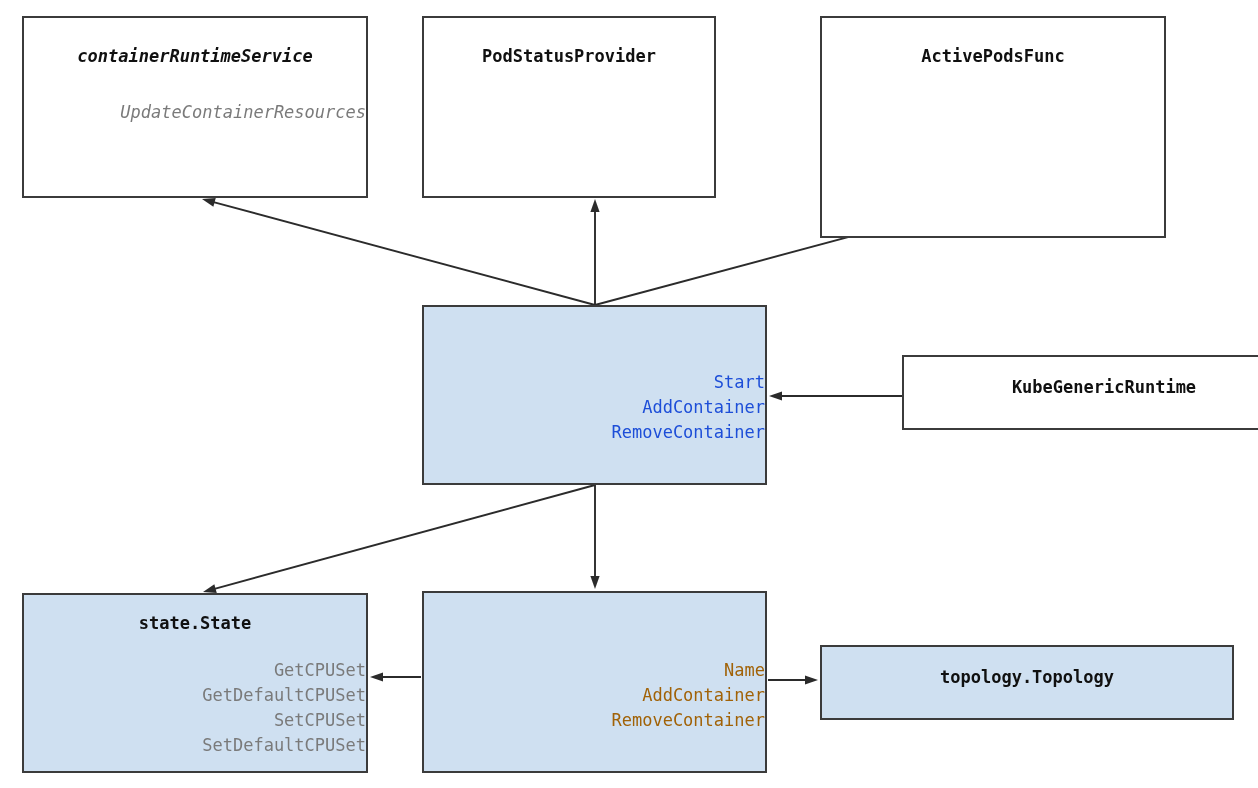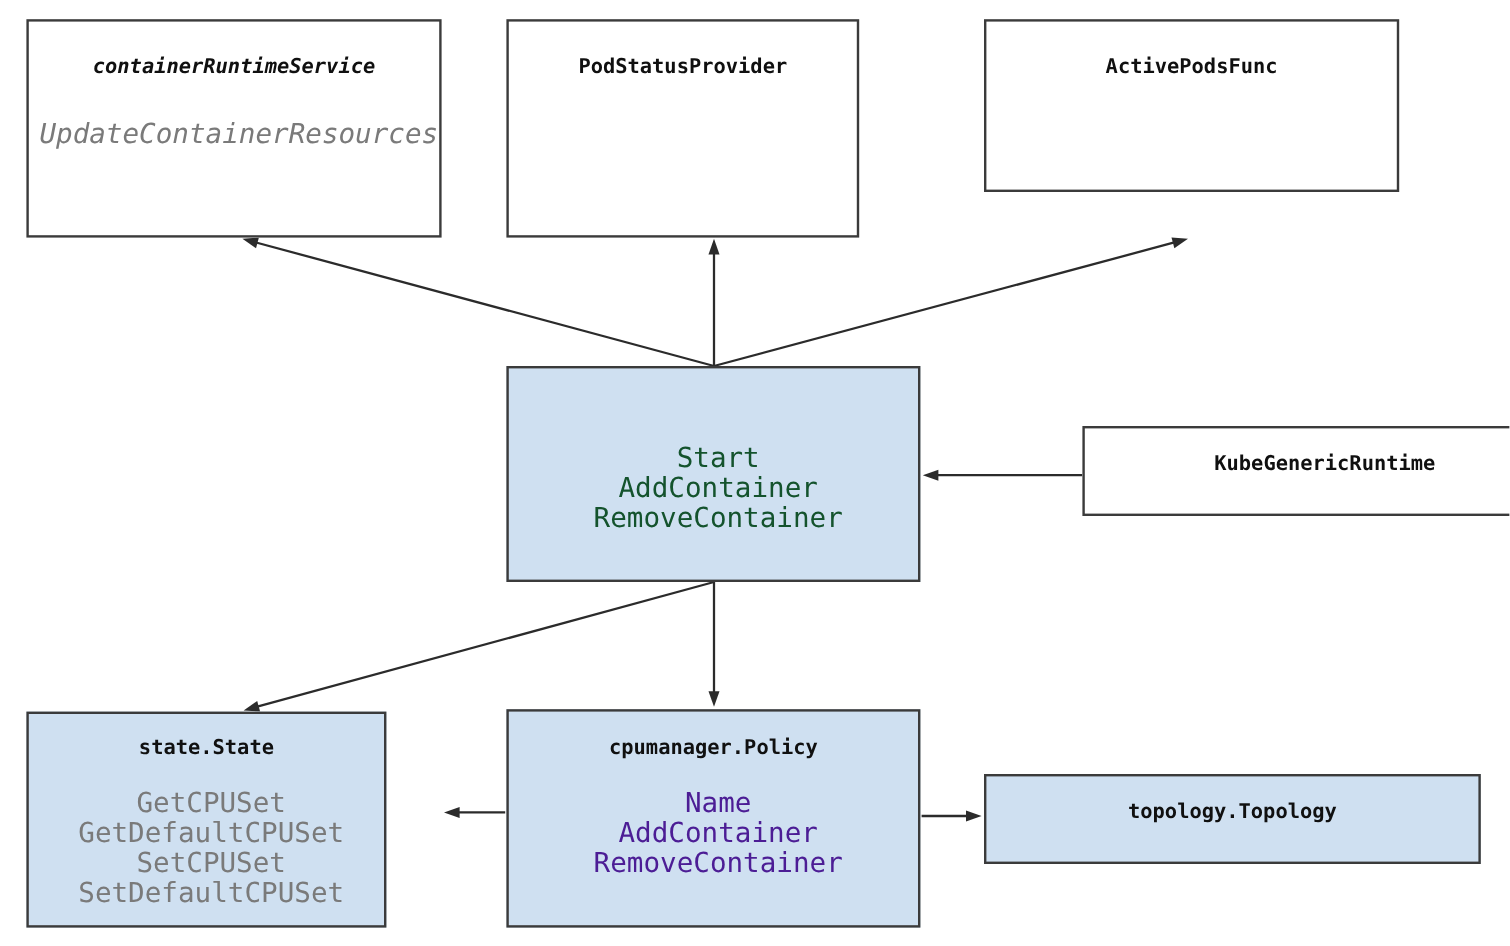--- a/index.html
+++ b/index.html
@@ -40,23 +40,23 @@
     font-weight: bold;
     font-size: 17px;
     color: #101010;
     text-align: center;
     white-space: pre;
     letter-spacing: 0px;
   }
   .box-members {
     font-family: "DejaVu Sans Mono", "Liberation Mono", monospace;
     font-weight: normal;
-    font-size: 23px;
+    font-size: 17px;
     color: #7a7a7a;
-    text-align: center;
+    text-align: right;
     white-space: pre;
     line-height: 25px;
     padding-left: 8px;
   }
   .member-line {
     display: block;
     white-space: pre;
   }
 </style>
 </head>
@@ -100,35 +100,34 @@
     </svg>
 
   <div id="node-layer">
       <div class="uml-box" style="left: 22px; top: 16px; width: 346px; height: 182px; background: rgb(255, 255, 255); border-color: rgb(59, 59, 59); font-style: italic;">
         <div class="box-title" style="position: absolute; left: 0px; right: 0px; top: 28px; color: rgb(16, 16, 16);">containerRuntimeService</div>
         <div class="box-members" style="position: absolute; left: 0px; right: 0px; top: 82px; color: rgb(122, 122, 122);"><span class="member-line">UpdateContainerResources</span></div>
       </div>
       <div class="uml-box" style="left: 422px; top: 16px; width: 294px; height: 182px; background: rgb(255, 255, 255); border-color: rgb(59, 59, 59);">
         <div class="box-title" style="position: absolute; left: 0px; right: 0px; top: 28px; color: rgb(16, 16, 16);">PodStatusProvider</div>
       </div>
-      <div class="uml-box" style="left: 820px; top: 16px; width: 346px; height: 144px; background: rgb(255, 255, 255); border-color: rgb(59, 59, 59);">
+      <div class="uml-box" style="left: 820px; top: 16px; width: 346px; height: 222px; background: rgb(255, 255, 255); border-color: rgb(59, 59, 59);">
         <div class="box-title" style="position: absolute; left: 0px; right: 0px; top: 28px; color: rgb(16, 16, 16);">ActivePodsFunc</div>
       </div>
       <div class="uml-box filled" style="left: 422px; top: 305px; width: 345px; height: 180px; background: rgb(207, 224, 241); border-color: rgb(59, 59, 59);">
-        <div class="box-members" style="position: absolute; left: 0px; right: 0px; top: 63px; color: #14532d;"><span class="member-line">Start</span><span class="member-line">AddContainer</span><span class="member-line">RemoveContainer</span></div>
+        <div class="box-members" style="position: absolute; left: 0px; right: 0px; top: 63px; color: #1d4ed8;"><span class="member-line">Start</span><span class="member-line">AddContainer</span><span class="member-line">RemoveContainer</span></div>
       </div>
       <div class="uml-box" style="left: 902px; top: 355px; width: 404px; height: 75px; background: rgb(255, 255, 255); border-color: rgb(59, 59, 59);">
         <div class="box-title" style="position: absolute; left: 0px; right: 0px; top: 20px; color: rgb(16, 16, 16);">KubeGenericRuntime</div>
       </div>
-      <div class="uml-box filled" style="left: 22px; top: 593px; width: 300px; height: 180px; background: rgb(207, 224, 241); border-color: rgb(59, 59, 59);">
+      <div class="uml-box filled" style="left: 22px; top: 593px; width: 346px; height: 180px; background: rgb(207, 224, 241); border-color: rgb(59, 59, 59);">
         <div class="box-title" style="position: absolute; left: 0px; right: 0px; top: 18px; color: rgb(16, 16, 16);">state.State</div>
         <div class="box-members" style="position: absolute; left: 0px; right: 0px; top: 63px; color: rgb(122, 122, 122);"><span class="member-line">GetCPUSet</span><span class="member-line">GetDefaultCPUSet</span><span class="member-line">SetCPUSet</span><span class="member-line">SetDefaultCPUSet</span></div>
       </div>
       <div class="uml-box filled" style="left: 422px; top: 591px; width: 345px; height: 182px; background: rgb(207, 224, 241); border-color: rgb(59, 59, 59);">
-        <div class="box-title" style="position: absolute; left: 0px; right: 0px; top: 20px; color: rgb(16, 16, 16);">cpumanager.Policy</div>
-        <div class="box-members" style="position: absolute; left: 0px; right: 0px; top: 65px; color: #4c1d95;"><span class="member-line">Name</span><span class="member-line">AddContainer</span><span class="member-line">RemoveContainer</span></div>
+        <div class="box-members" style="position: absolute; left: 0px; right: 0px; top: 65px; color: #a16207;"><span class="member-line">Name</span><span class="member-line">AddContainer</span><span class="member-line">RemoveContainer</span></div>
       </div>
       <div class="uml-box filled" style="left: 820px; top: 645px; width: 414px; height: 75px; background: rgb(207, 224, 241); border-color: rgb(59, 59, 59);">
         <div class="box-title" style="position: absolute; left: 0px; right: 0px; top: 20px; color: rgb(16, 16, 16);">topology.Topology</div>
       </div>
     </div>
 
 </div>
 
 </body></html>

